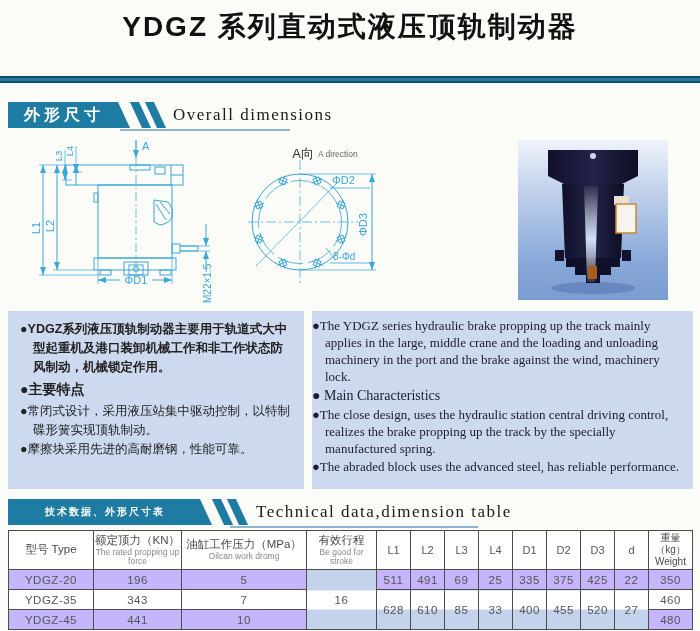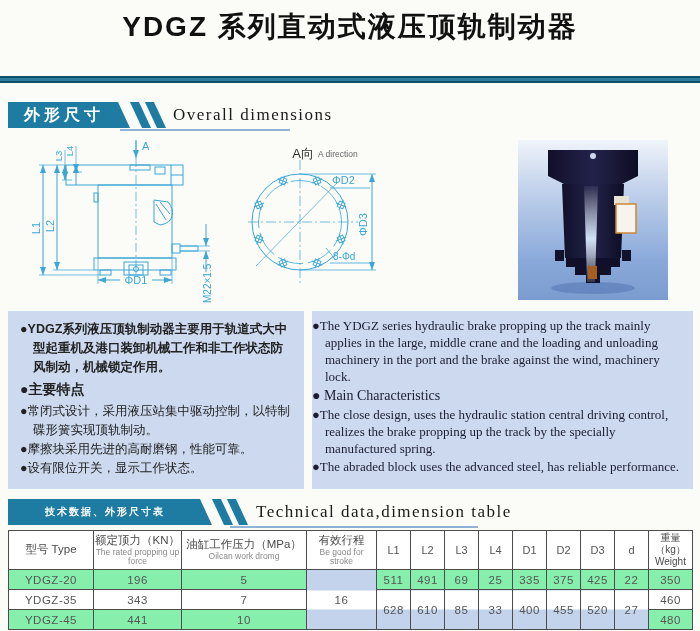--- a/index.html
+++ b/index.html
@@ -65,21 +65,21 @@
   }
   .spec th, .spec td {
     border:1px solid #4d4d4d; text-align:center; vertical-align:middle;
     padding:0; overflow:hidden;
   }
   .spec thead th { height:39px; background:#fff; font-weight:normal; }
   .h-cn { font-size:11.5px; color:#4a4a4a; line-height:1.2; }
   .h-en { font-size:8.5px; color:#8a8a8a; line-height:1.1; }
   .h-dim { font-size:11px; color:#555; }
   .spec tbody td { height:20px; font-size:11.5px; color:#555; letter-spacing:0.5px; }
-  .r-blue td { background:#86efac; }
+  .r-blue td { background:#c4b5fd; }
   .r-white td { background:#fff; }
   td.m-stroke { background:linear-gradient(to bottom,#c3d3ec 0 33.4%, #ffffff 33.4% 66.7%, #c3d3ec 66.7% 100%) !important; }
   td.m-dim { background:linear-gradient(to bottom,#ffffff 0 50%, #c3d3ec 50% 100%) !important; }
 </style>
 </head>
 <body>
 
 <div class="page">
 
   <div class="title-cn">YDGZ 系列直动式液压顶轨制动器</div>
@@ -274,21 +274,20 @@
       <rect x="96" y="56" width="15" height="9" fill="#e8e2d2"></rect>
       <rect x="98" y="64" width="20" height="29" fill="#f6f4ec" stroke="#cc8833" stroke-width="1.5"></rect>
     </svg>
   </div>
 
   <div class="notes notes-cn">
     <div class="note note-bold">●YDGZ系列液压顶轨制动器主要用于轨道式大中型起重机及港口装卸机械工作和非工作状态防风制动，机械锁定作用。</div>
     <div class="note note-head-cn">●主要特点</div>
     <div class="note">●常闭式设计，采用液压站集中驱动控制，以特制碟形簧实现顶轨制动。</div>
     <div class="note">●摩擦块采用先进的高耐磨钢，性能可靠。</div>
-    <div class="note">●设有限位开关，显示工作状态。</div>
   </div>
 
   <div class="notes notes-en">
     <div class="note">●The YDGZ series hydraulic brake propping up the track mainly applies in the large, middle crane and the loading and unloading machinery in the port and the brake against the wind, machinery lock.</div>
     <div class="note note-head-en">● Main Characteristics</div>
     <div class="note">●The close design, uses the hydraulic station central driving control, realizes the brake propping up the track by the specially manufactured spring.</div>
     <div class="note">●The abraded block uses the advanced steel, has reliable performance.</div>
 
   </div>
 

